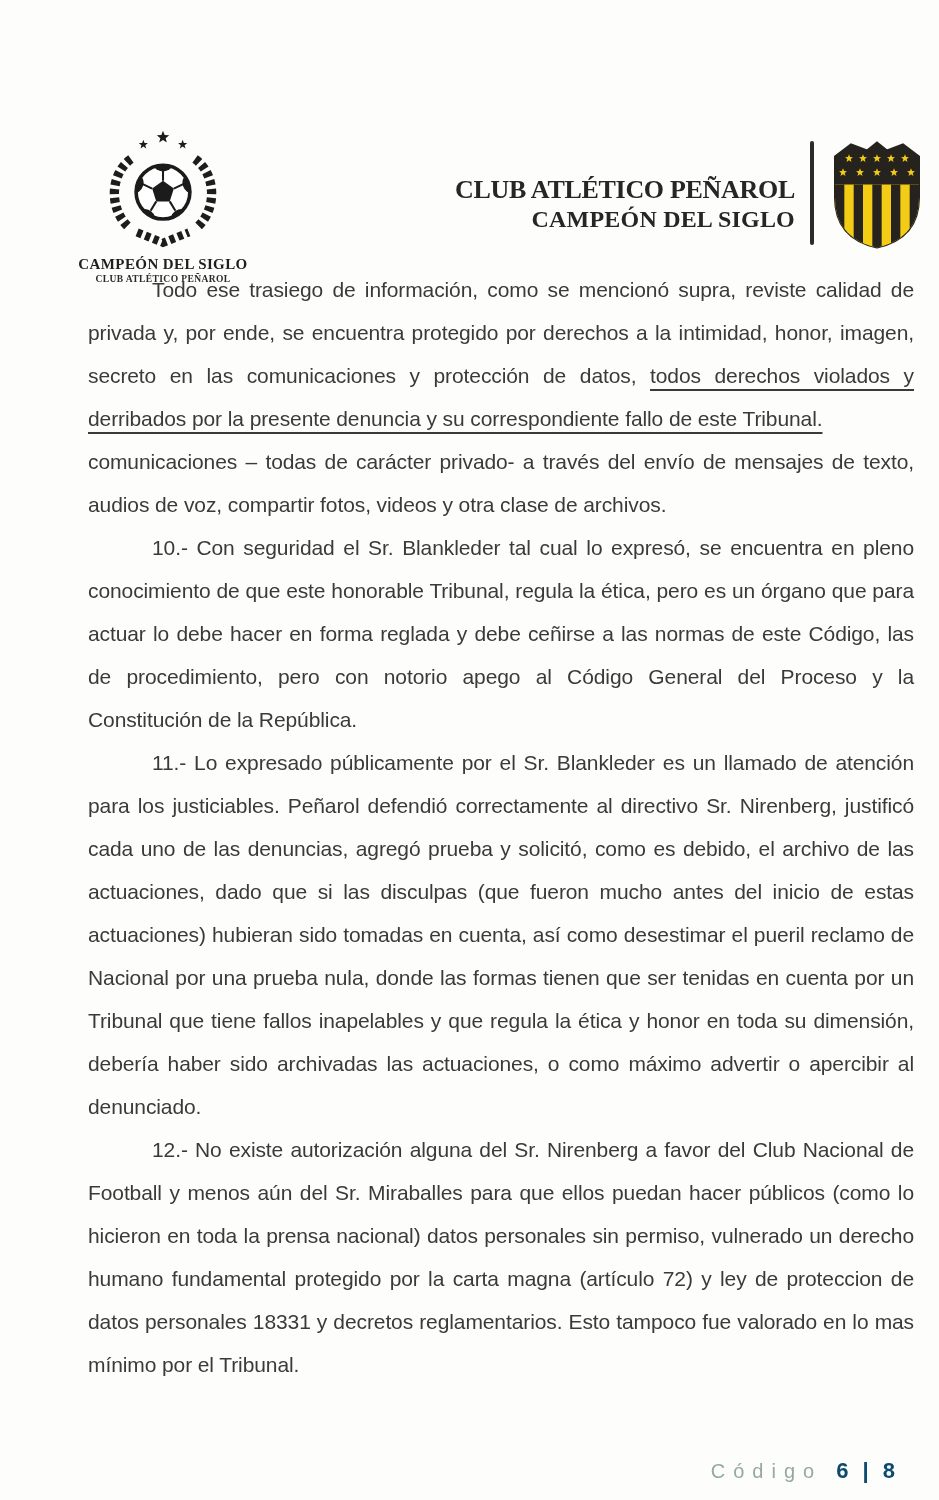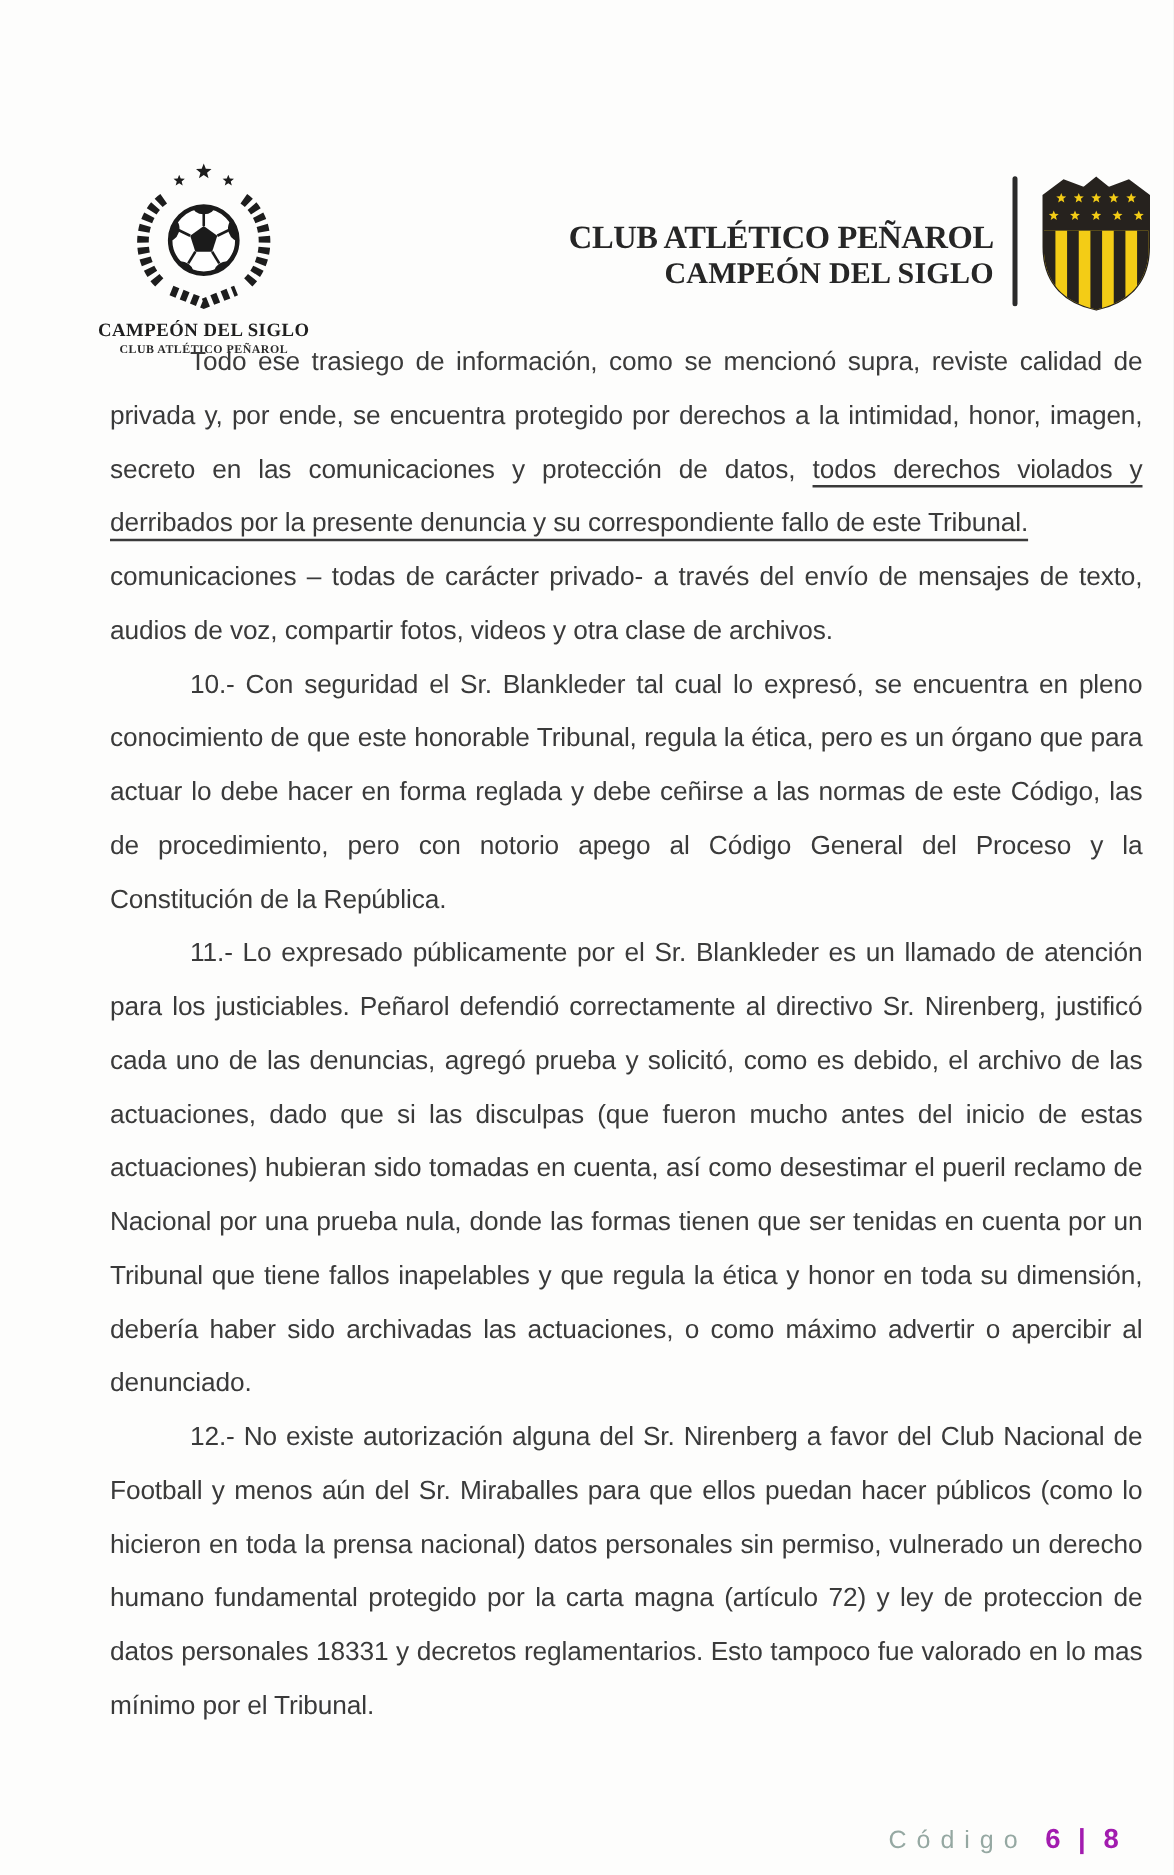--- a/index.html
+++ b/index.html
@@ -62,21 +62,21 @@
 
   
   .footer {
     position: absolute; right: 40px; bottom: 16px;
     display: flex; align-items: baseline; gap: 14px;
   }
   .footer .footer-label {
     font-size: 20px; letter-spacing: 8px; color: #95a8a2;
   }
   .footer .footer-pages {
-    font-size: 22px; font-weight: bold; letter-spacing: 4px; color: #a21caf;
+    font-size: 22px; font-weight: bold; letter-spacing: 4px; color: #0c4a6e;
   }
 </style>
 </head>
 <body>
 
 <div class="page">
 
   <div class="header">
 
     <div class="emblem-left">

